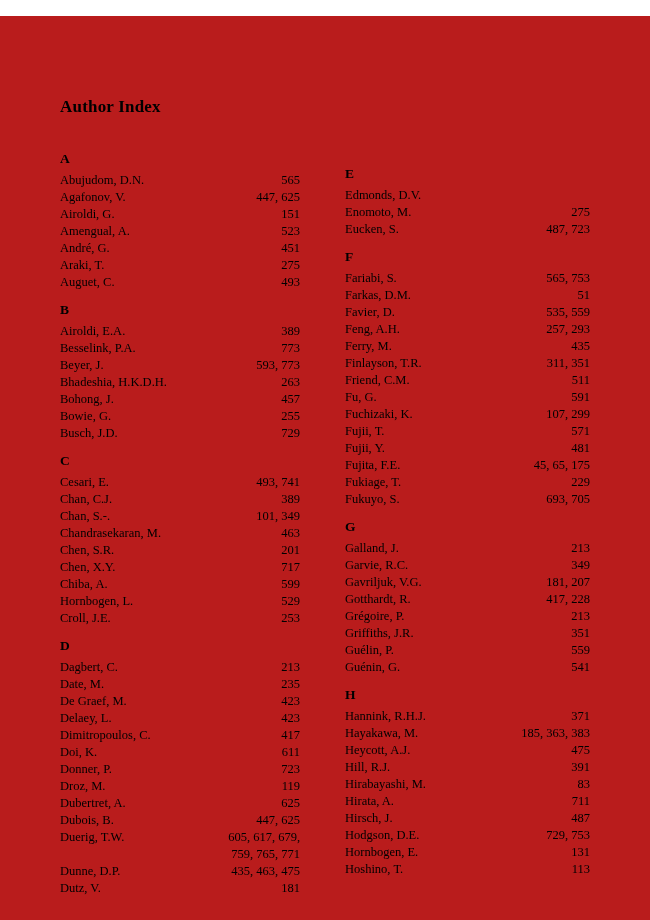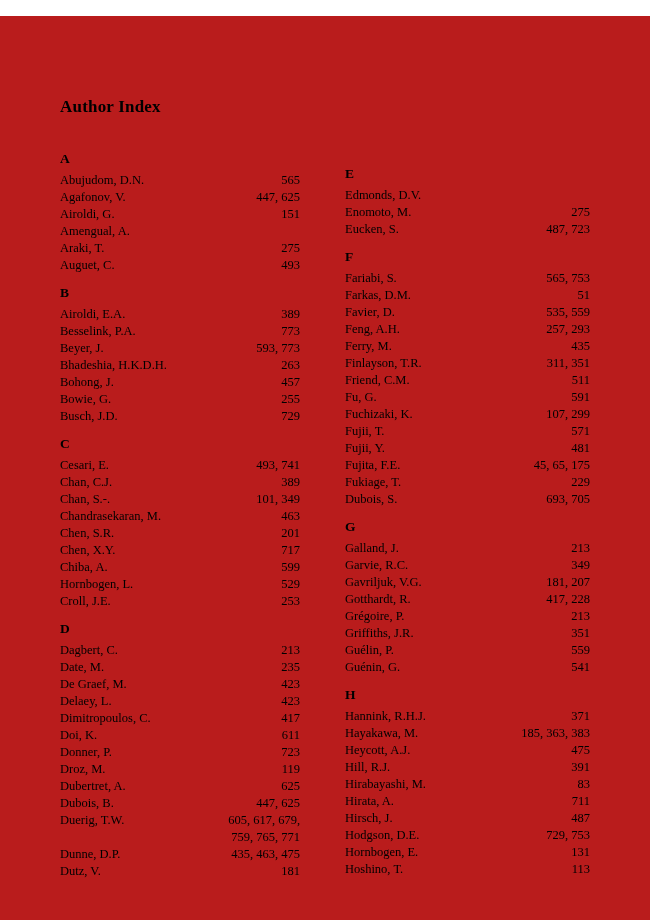--- a/index.html
+++ b/index.html
@@ -89,20 +89,29 @@
             </span>
           </div>
           <div class="entry">
             <span class="name">Airoldi, G.</span>
             <span class="pages">
               <div class="pageline">151</div>
             </span>
           </div>
           <div class="entry">
             <span class="name">Amengual, A.</span>
+            <span class="pages">
+              <div class="pageline">523</div>
+            </span>
+          </div>
+          <div class="entry">
+            <span class="name">André, G.</span>
+            <span class="pages">
+              <div class="pageline">451</div>
+            </span>
           </div>
           <div class="entry">
             <span class="name">Araki, T.</span>
             <span class="pages">
               <div class="pageline">275</div>
             </span>
           </div>
           <div class="entry">
             <span class="name">Auguet, C.</span>
             <span class="pages">
@@ -388,21 +397,21 @@
               <div class="pageline">45, 65, 175</div>
             </span>
           </div>
           <div class="entry">
             <span class="name">Fukiage, T.</span>
             <span class="pages">
               <div class="pageline">229</div>
             </span>
           </div>
           <div class="entry">
-            <span class="name">Dubois, S.</span>
+            <span class="name">Fukuyo, S.</span>
             <span class="pages">
               <div class="pageline">693, 705</div>
             </span>
           </div>
         </div>
         <div class="section">
           <div class="letter">G</div>
           <div class="entry">
             <span class="name">Galland, J.</span>
             <span class="pages">

